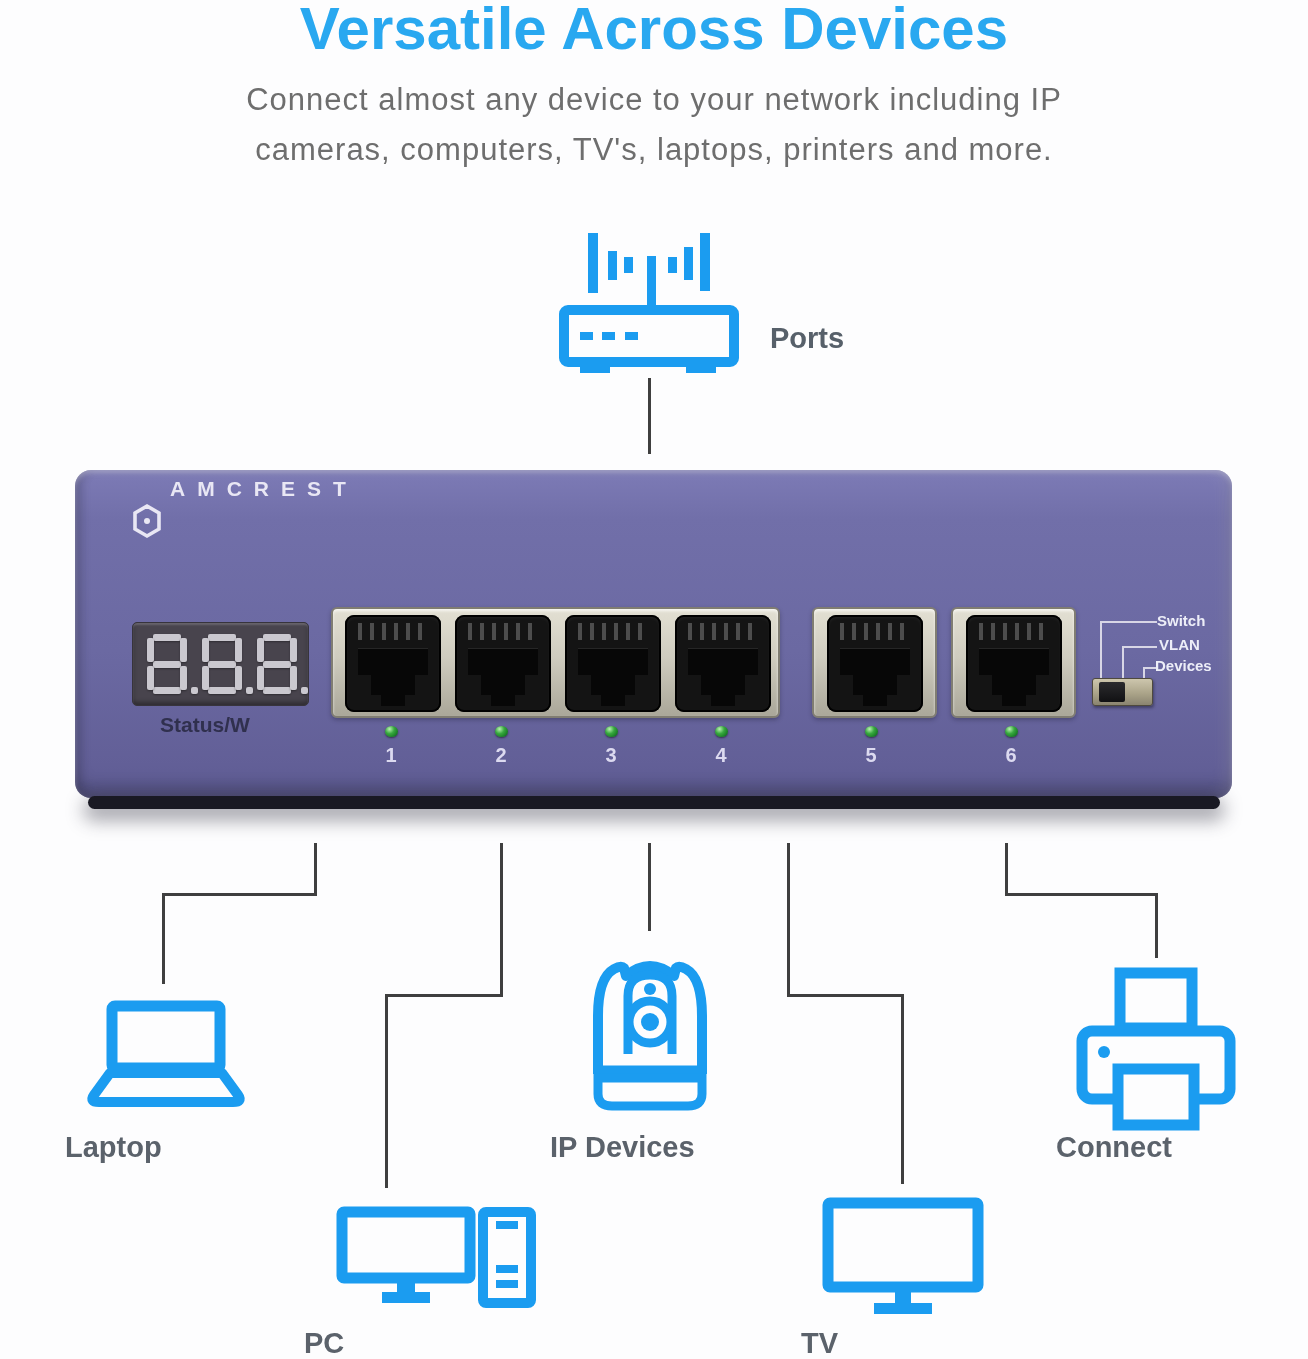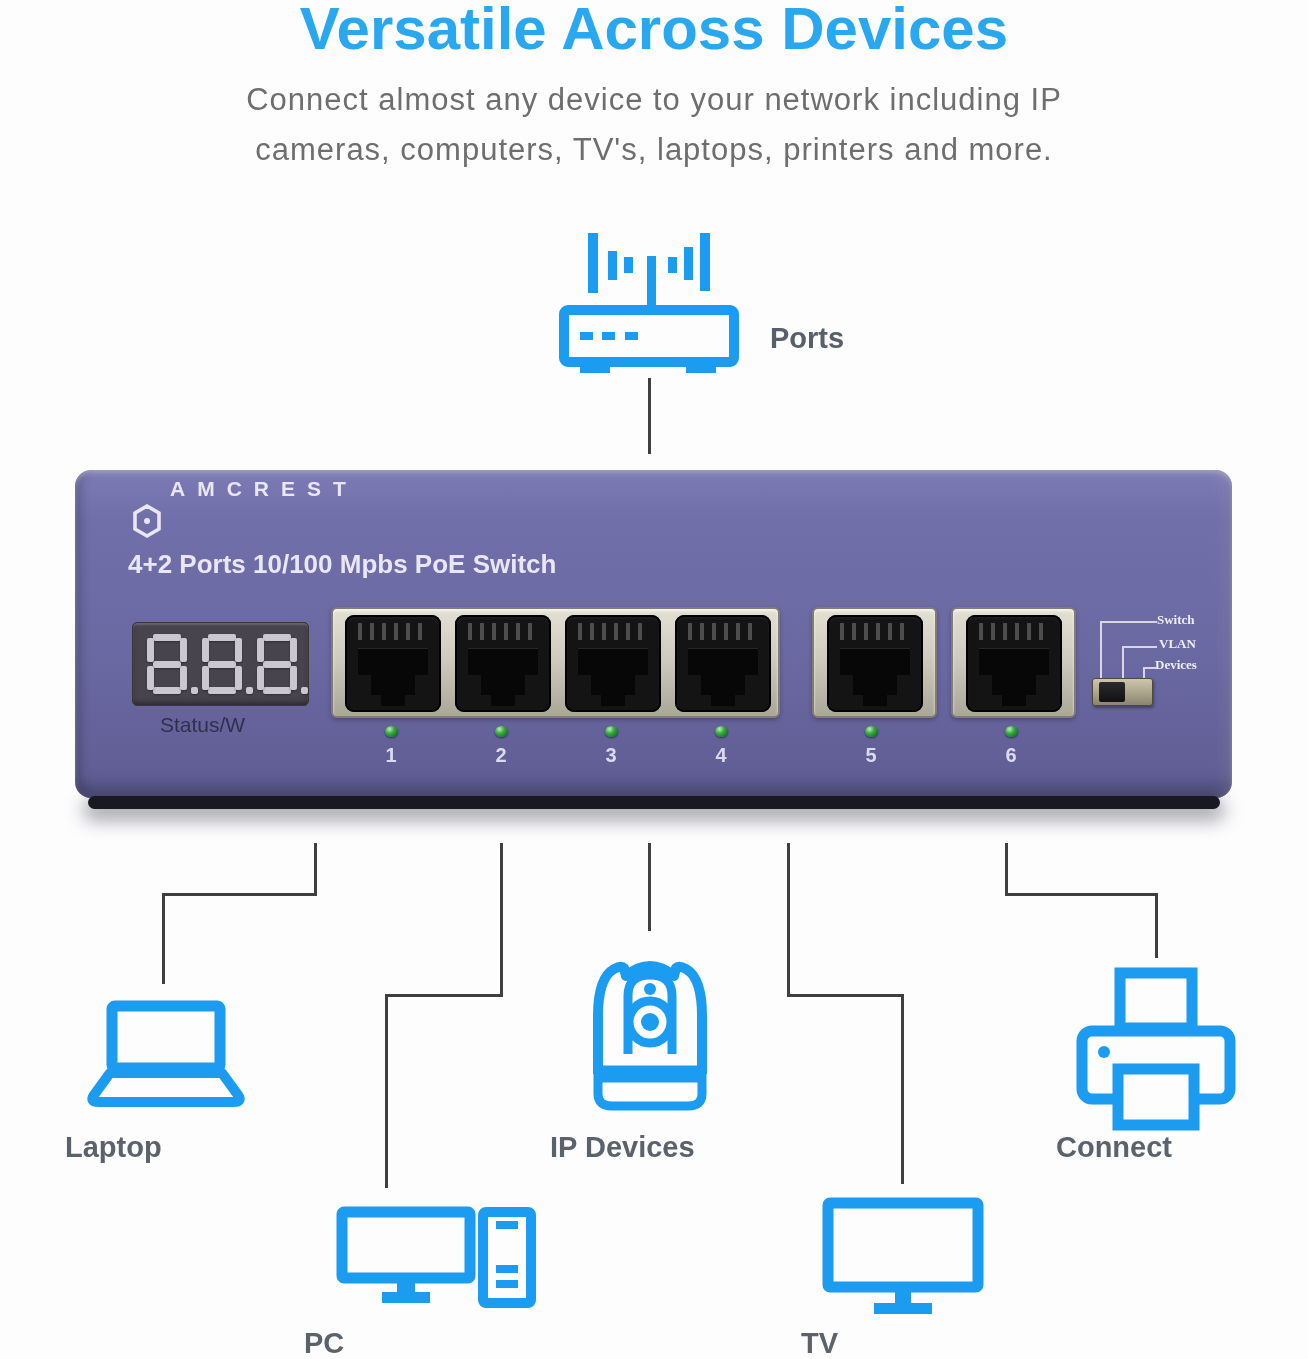--- a/index.html
+++ b/index.html
@@ -59,21 +59,21 @@
   .sa{left:6px;right:6px;top:0;height:7px;}
   .sg{left:6px;right:6px;top:26.5px;height:7px;}
   .sd{left:6px;right:6px;bottom:0;height:7px;}
   .sf{left:0;top:4px;width:7px;height:24px;}
   .sb{right:0;top:4px;width:7px;height:24px;}
   .se{left:0;bottom:4px;width:7px;height:24px;}
   .sc{right:0;bottom:4px;width:7px;height:24px;}
   .dp{position:absolute;right:-11px;bottom:0;width:7px;height:7px;border-radius:2px;
       background:#cac8cf;box-shadow:0 1px 2px rgba(0,0,0,.35);}
   .display-label{
-    position:absolute;left:85px;top:243px;font-size:21px;font-weight:400;color:#30304e;
+    position:absolute;left:85px;top:243px;font-size:21px;font-weight:700;color:#30304e;
   }
   
   .bezel{
     position:absolute;top:137px;height:111px;border-radius:6px;
     background:linear-gradient(180deg,#e3e0d3 0%,#cfccbf 45%,#aaa799 100%);
     border:2px solid #807d72;box-sizing:border-box;
     box-shadow:inset 0 2px 3px rgba(255,255,255,.7),0 2px 4px rgba(30,30,50,.35);
   }
   .jack{
     position:absolute;top:6px;width:96px;height:97px;background:#141414;
@@ -88,21 +88,21 @@
   .jack .c3{position:absolute;top:80px;left:36px;right:36px;height:11px;background:#070707;}
   
   .indicator{position:absolute;top:253px;width:48px;text-align:center;}
   .led{
     display:inline-block;width:13px;height:11px;border-radius:50%;
     background:radial-gradient(circle at 35% 28%,#b9f0b0 0%,#37a83e 40%,#157722 78%,#0c5517 100%);
     box-shadow:0 1px 2px rgba(0,0,0,.5);
   }
   .port-num{display:block;margin-top:3px;font-size:20px;font-weight:700;color:#dcdaf0;}
   
-  .mode-label{position:absolute;font-size:13px;font-weight:700;color:#edeef8;font-family:Liberation Serif, serif;}
+  .mode-label{position:absolute;font-size:15px;font-weight:700;color:#edeef8;}
   .mode-line{position:absolute;background:#d8d6e6;}
   .slider{
     position:absolute;left:1017px;top:208px;width:61px;height:28px;border-radius:3px;
     background:linear-gradient(180deg,#cdc6ad 0%,#aba489 55%,#8a8470 100%);
     border:1px solid #4f4a3e;box-sizing:border-box;
     box-shadow:1px 2px 3px rgba(20,20,35,.45);
   }
   .slider .knob{
     position:absolute;left:6px;top:3px;width:26px;height:20px;border-radius:2px;
     background:linear-gradient(180deg,#2b2b2e,#111113);
@@ -139,21 +139,20 @@
 
   <div class="cline" style="left:648px;top:378px;width:3px;height:76px;"></div>
 
   <div class="switch-body">
 
     <svg class="icon-svg brand-row" width="28" height="34" viewBox="0 0 28 34" style="left:58px;top:33px;">
       <polygon points="14,2 26,9 26,25 14,32 2,25 2,9" fill="none" stroke="#e9e7f4" stroke-width="3.6"></polygon>
       <circle cx="14" cy="17" r="3" fill="#e9e7f4"></circle>
     </svg>
     <div class="brand-text">AMCREST</div>
-    <div class="model-text">4+2 Ports 10/100 Mpbs PoE Switch</div>
 
     <div class="display" aria-label="8.8.8.">
       <div class="digit" style="left:14px;">
         <div class="seg sa"></div>
           <div class="seg sg"></div>
           <div class="seg sd"></div>
         <div class="seg sf"></div>
           <div class="seg sb"></div>
           <div class="seg se"></div>
           <div class="seg sc"></div>

